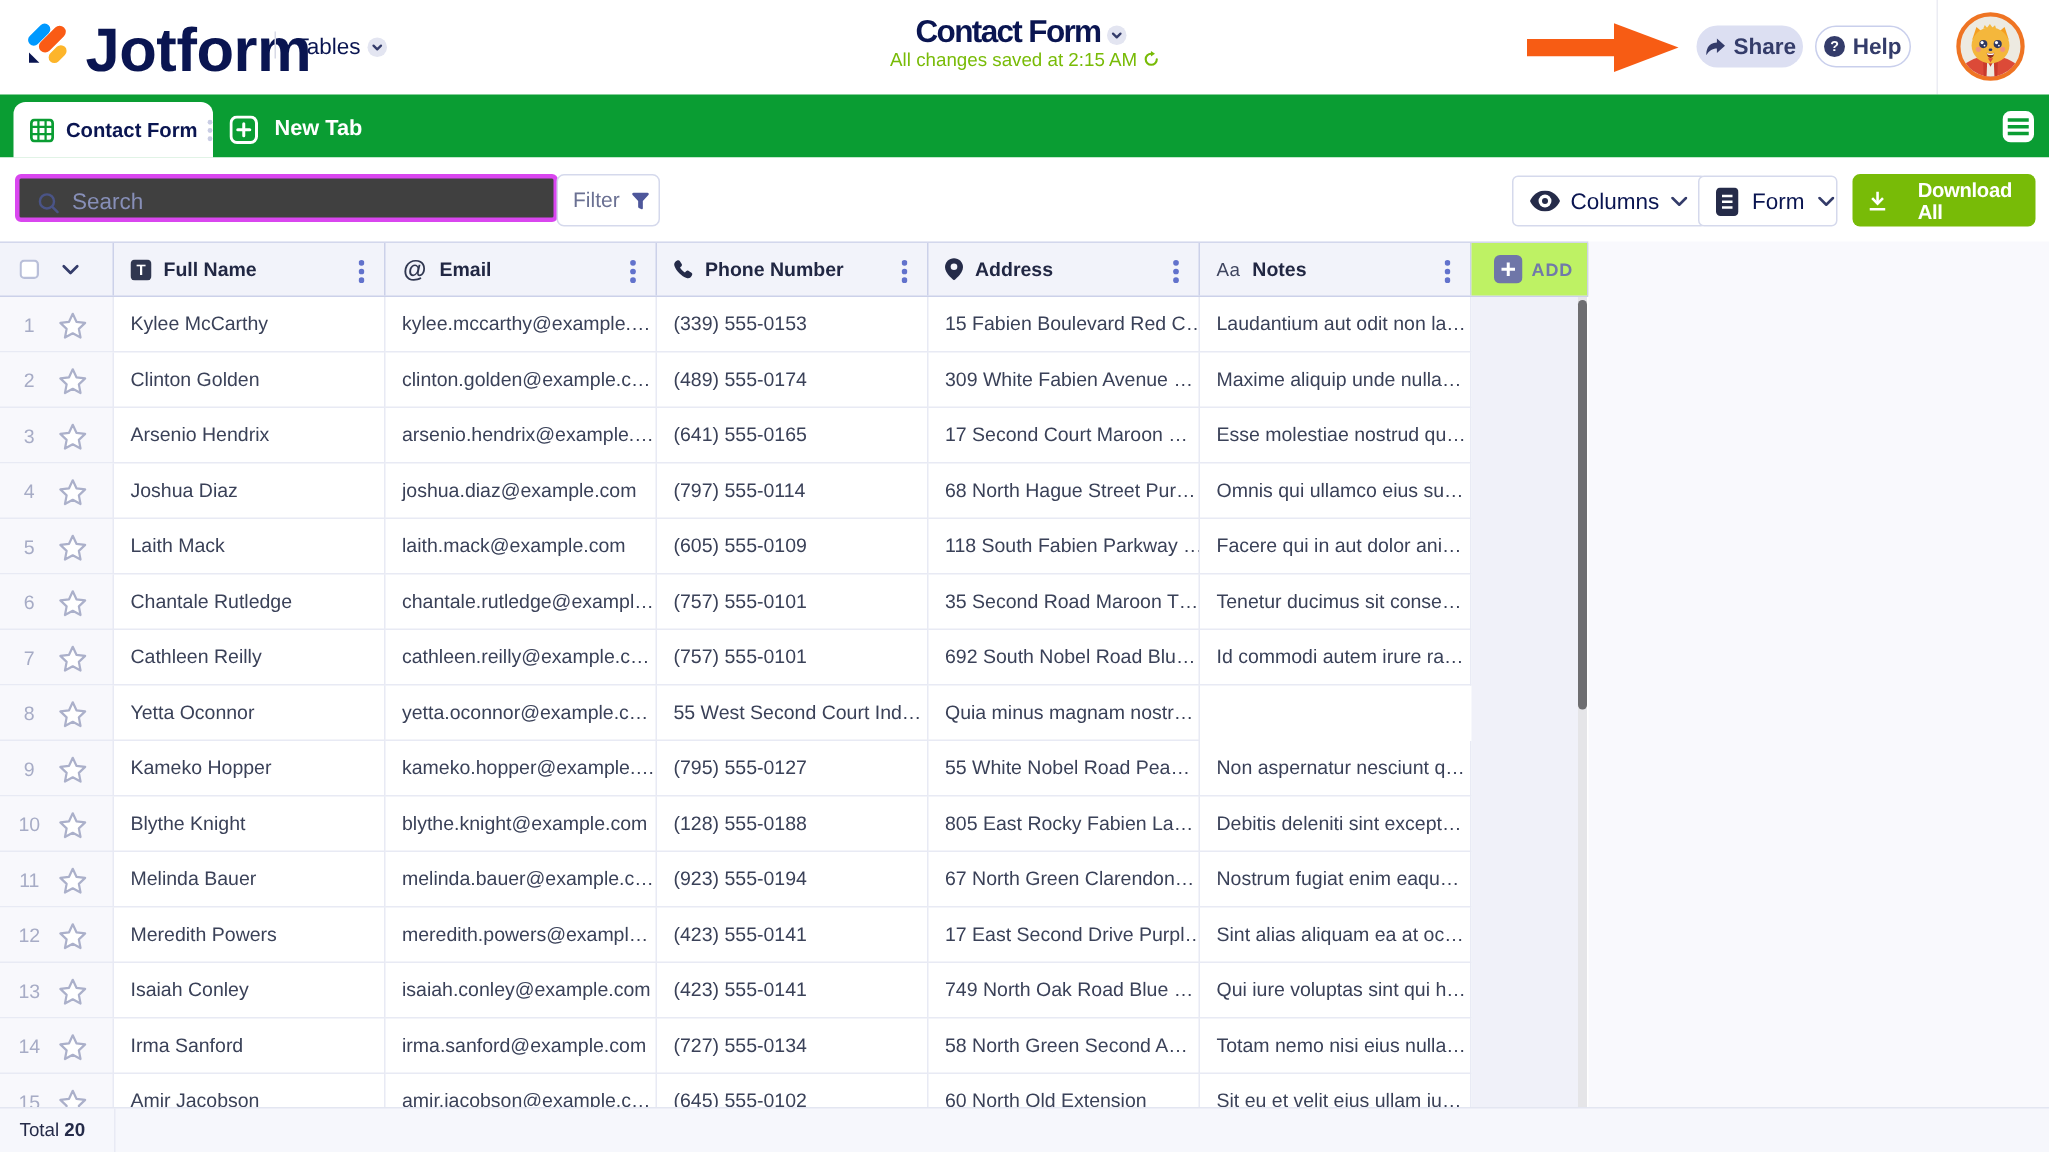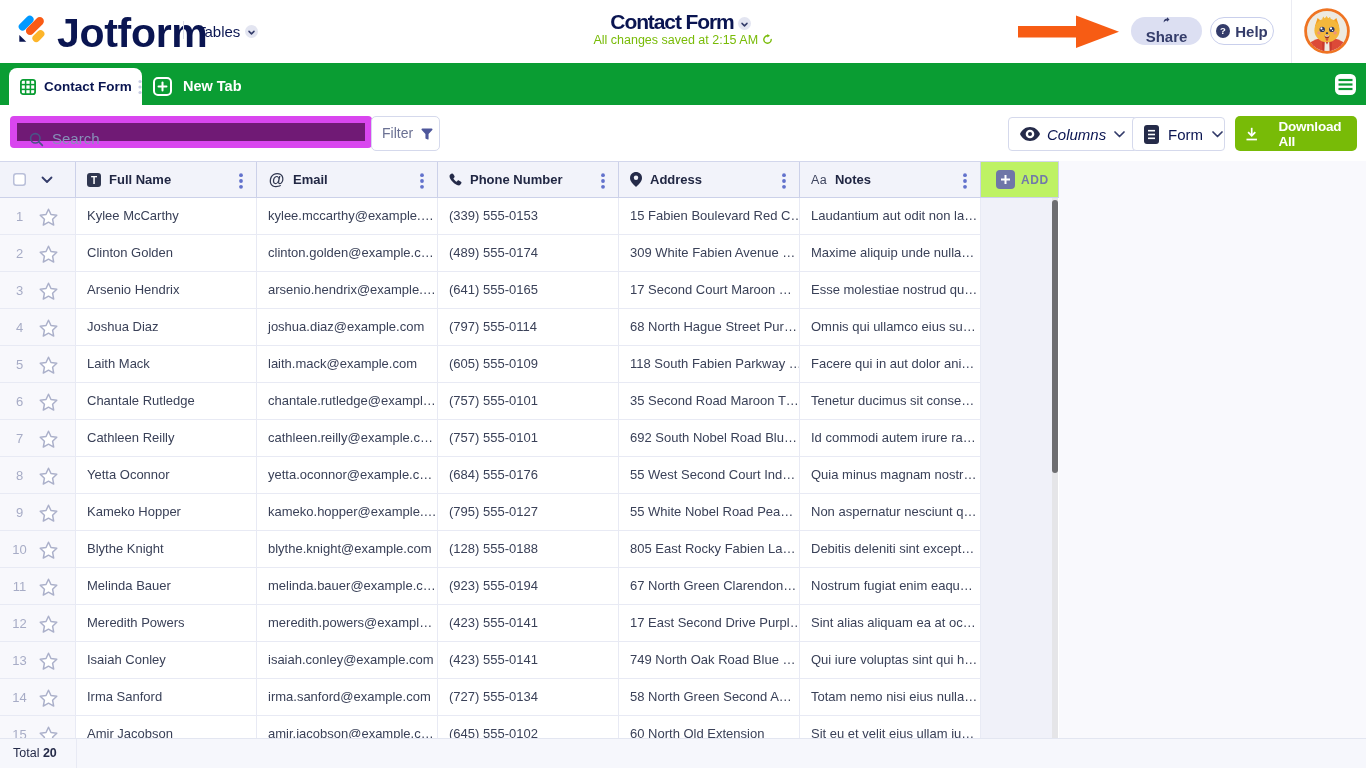--- a/index.html
+++ b/index.html
@@ -8,39 +8,39 @@
 .abs { position:absolute; }
 
 
 #tophdr { position:absolute; top:0; left:0; width:1366px; height:63px; background:#fff; }
 #logotext { position:absolute; left:57px; top:13px; font-size:41px; line-height:1; font-weight:bold; color:#0a1551; letter-spacing:-0.3px; }
 #hdrsep1 { position:absolute; left:183px; top:21px; width:1px; height:18px; background:#d8dae6; }
 #tableslbl { position:absolute; left:197px; top:23px; font-size:15px; font-weight:500; color:#0a1551; }
 .chevcircle { position:absolute; width:13px; height:13px; border-radius:50%; background:#e3e5f1; }
 #title { position:absolute; top:10px; left:0; width:1344px; text-align:center; font-size:21px; font-weight:bold; color:#0a1551; letter-spacing:-1.1px; }
 #saved { position:absolute; top:33px; left:0; width:1366px; text-align:center; font-size:12.5px; color:#78bb07; }
-#sharebtn { position:absolute; left:1131px; top:17px; width:71px; height:28px; border-radius:14px; background:#dcdff2; display:flex; align-items:center; justify-content:center; gap:5px; font-size:15px; font-weight:bold; color:#343c6a;flex-direction:column; }
+#sharebtn { position:absolute; left:1131px; top:17px; width:71px; height:28px; border-radius:14px; background:#dcdff2; display:flex; align-items:center; justify-content:center; gap:5px; font-size:15px; font-weight:bold; color:#343c6a; }
 #helpbtn { position:absolute; left:1210px; top:17px; width:64px; height:28px; border-radius:14px; background:#fff; border:1px solid #c9cfec; display:flex; align-items:center; justify-content:center; gap:5px; font-size:15px; font-weight:bold; color:#343c6a; }
 #hdrsep2 { position:absolute; left:1291px; top:0; width:1px; height:63px; background:#ebecf3; }
 
 
 #tabbar { position:absolute; top:63px; left:0; width:1366px; height:42px; background:#0a9d33; }
 #activetab { position:absolute; left:9px; top:5px; width:133px; height:37px; background:#fff; border-radius:8px 8px 0 0; display:flex; align-items:center; }
 #activetab .lbl { font-size:13.5px; font-weight:bold; color:#0a1551; margin-left:8px; white-space:nowrap; }
 #newtab { position:absolute; left:153px; top:0; height:42px; padding-top:4px; display:flex; align-items:center;text-align:center; }
 #newtab .lbl { color:#fff; font-size:14.5px; font-weight:bold; margin-left:11px; }
 
 
 #toolbar { position:absolute; top:105px; left:0; width:1366px; height:57px; background:#fff; }
-#searchbox { position:absolute; left:10px; top:11px; width:362px; height:32px; border:7px solid #d946ef; border-radius:4px; background:#701a75; }
+#searchbox { position:absolute; left:10px; top:11px; width:362px; height:32px; border:3px solid #d946ef; border-radius:4px; background:#404040; }
 #filterbtn { position:absolute; left:371px; top:11px; width:69px; height:35px; border:1px solid #d5d9ec; border-radius:5px; background:#fff; }
 #searchbox .ph { position:absolute; left:35px; top:7px; font-size:15px; color:#878fb8; }
 #filterlbl { position:absolute; left:10px; top:8px; font-size:14px; color:#6b7193; }
 .toolbtn { position:absolute; top:12px; height:34px; border:1px solid #d5d9ec; border-radius:4px; background:#fff; display:flex; align-items:center; font-size:15px; color:#0a1551; font-weight:500; }
-#colsbtn { left:1008px; width:130px;font-style:italic; }
+#colsbtn { left:1008px; width:130px; }
 #formbtn { left:1132px; width:93px; }
 #dlbtn { position:absolute; left:1235px; top:11px; width:122px; height:35px; background:#78bb07; border-radius:5px; display:flex; align-items:center; gap:21px; padding-left:11px; color:#fff; font-size:13.5px; letter-spacing:-0.2px; font-weight:bold; }
 
 
 #tbl { position:absolute; top:161px; left:0; width:1059px; }
 #thead { display:flex; height:37px; background:#f2f3fa; border-top:1px solid #d3d7ec; border-bottom:1px solid #ccd1e9; }
 #thead .hc { display:flex; align-items:center; border-right:1px solid #ccd1e9; position:relative; font-size:13px; font-weight:bold; color:#212743; }
 #thead .hc .icon { margin:0 8px 0 11px; display:flex; }
 #thead .hc .dots { position:absolute; right:13px; top:11px; }
 .trow { display:flex; height:37px; background:#fff; }
@@ -380,21 +380,20 @@
 </div>
 <div class="trow">
   <div class="sel">
         <span class="num">8</span>
         <svg class="star" style="margin-left:-1px;margin-top:2px" width="21" height="21" viewBox="0 0 17 17">
           <path d="M8.5 1.8 L10.5 6.1 L15.2 6.7 L11.8 9.9 L12.7 14.6 L8.5 12.3 L4.3 14.6 L5.2 9.9 L1.8 6.7 L6.5 6.1 Z" fill="#fff" stroke="#abb0ca" stroke-width="1.2" stroke-linejoin="round"></path>
         </svg>
       </div>
   <div class="cell">Yetta Oconnor</div>
   <div class="cell">yetta.oconnor@example.c…</div>
-  <div class="cell">(684) 555-0176</div>
   <div class="cell">55 West Second Court Ind…</div>
   <div class="cell">Quia minus magnam nostr…</div>
 </div>
 <div class="trow">
   <div class="sel">
         <span class="num">9</span>
         <svg class="star" style="margin-left:-1px;margin-top:2px" width="21" height="21" viewBox="0 0 17 17">
           <path d="M8.5 1.8 L10.5 6.1 L15.2 6.7 L11.8 9.9 L12.7 14.6 L8.5 12.3 L4.3 14.6 L5.2 9.9 L1.8 6.7 L6.5 6.1 Z" fill="#fff" stroke="#abb0ca" stroke-width="1.2" stroke-linejoin="round"></path>
         </svg>
       </div>

